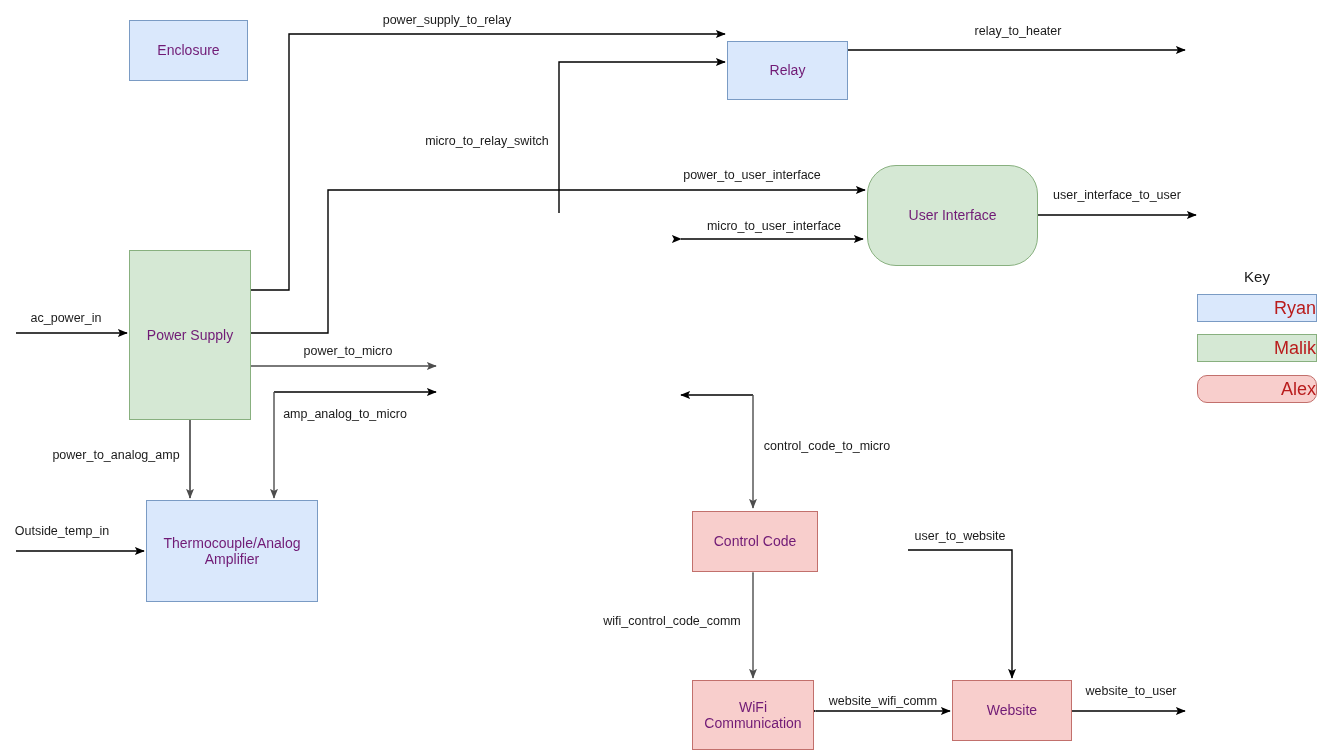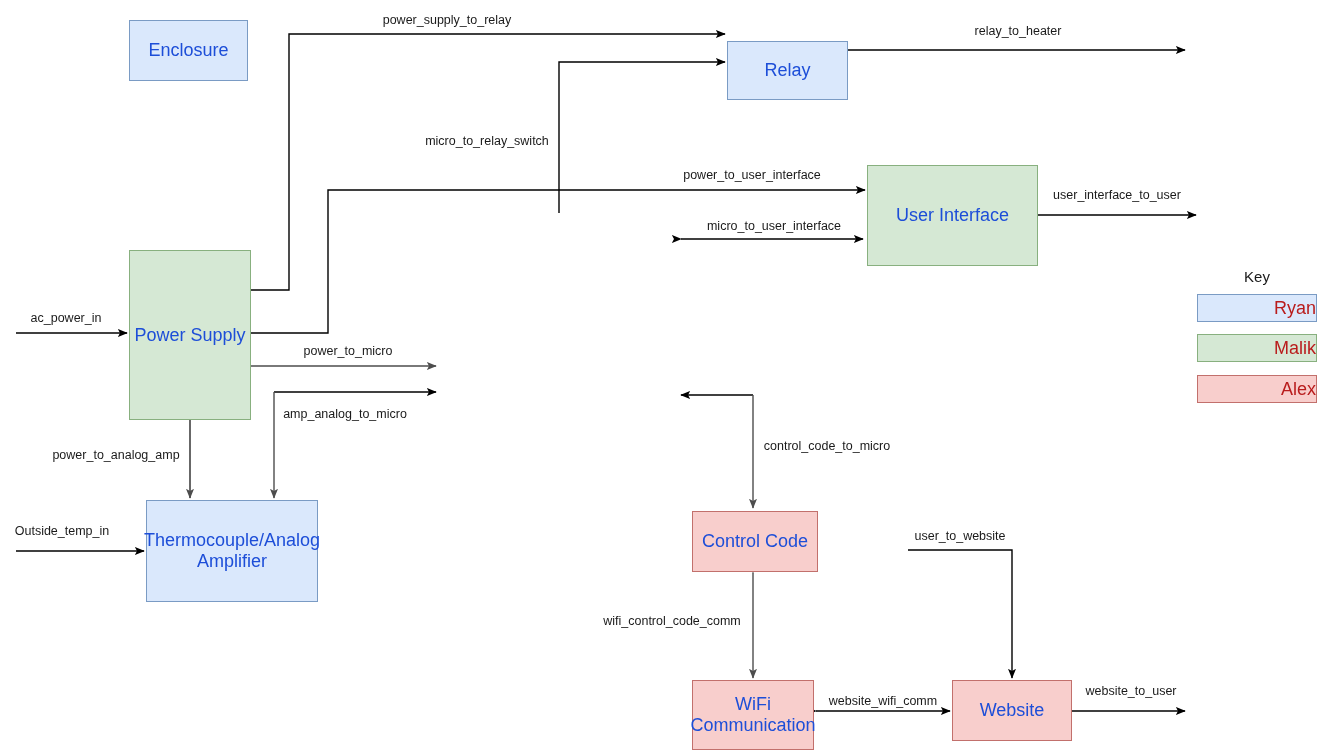--- a/index.html
+++ b/index.html
@@ -24,22 +24,22 @@
     height: 751px;
     pointer-events: none;
   }
   .node {
     position: absolute;
     box-sizing: border-box;
     display: flex;
     align-items: center;
     justify-content: center;
     text-align: center;
-    font-size: 18px;
-    color: #1d4ed8;
+    font-size: 14px;
+    color: #701a75;
     line-height: 1.15;
     border-width: 1px;
     border-style: solid;
     z-index: 3;
   }
   .fill-blue  { background: #dae8fc; border-color: #7a9bc4; }
   .fill-green { background: #d5e8d4; border-color: #88b07f; }
   .fill-red   { background: #f8cecc; border-color: #c2706c; }
 
   .edge-label {
@@ -133,21 +133,21 @@
       <path d="M190,420 L190,498" marker-end="url(#ahg)"></path>
     </g>
   </svg>
 
   <div class="node fill-blue" style="left:129px;top:20px;width:119px;height:61px;">
       <span>Enclosure</span>
     </div>
   <div class="node fill-blue" style="left:727px;top:21px;width:121px;height:59px;margin-top:20px;">
       <span>Relay</span>
     </div>
-  <div class="node fill-green" style="left:867px;top:165px;width:171px;height:101px;">
+  <div class="node fill-green" style="left:867px;top:165px;width:171px;height:101px;border-radius:29px;">
       <span>User Interface</span>
     </div>
   <div class="node fill-green" style="left:129px;top:250px;width:122px;height:170px;">
       <span>Power Supply</span>
     </div>
   <div class="node fill-blue" style="left:146px;top:500px;width:172px;height:102px;">
       <span>Thermocouple/Analog Amplifier</span>
     </div>
   <div class="node fill-red" style="left:692px;top:511px;width:126px;height:61px;">
       <span>Control Code</span>
@@ -176,17 +176,17 @@
   <div class="edge-label c" style="left:883px;top:694px;">website_wifi_comm</div>
   <div class="edge-label c" style="left:1131px;top:684px;">website_to_user</div>
 
   <div class="key-title" style="left:1257px;top:268px;">Key</div>
   <div class="key-box fill-blue" style="left:1197px;top:294px;width:120px;height:28px;">
       <span>Ryan</span>
     </div>
   <div class="key-box fill-green" style="left:1197px;top:334px;width:120px;height:28px;">
       <span>Malik</span>
     </div>
-  <div class="key-box fill-red" style="left:1197px;top:375px;width:120px;height:28px;">
+  <div class="key-box fill-red" style="left:1197px;top:375px;width:120px;height:28px;border-radius:10px;">
       <span>Alex</span>
     </div>
 
 </div>
 
 </body></html>

